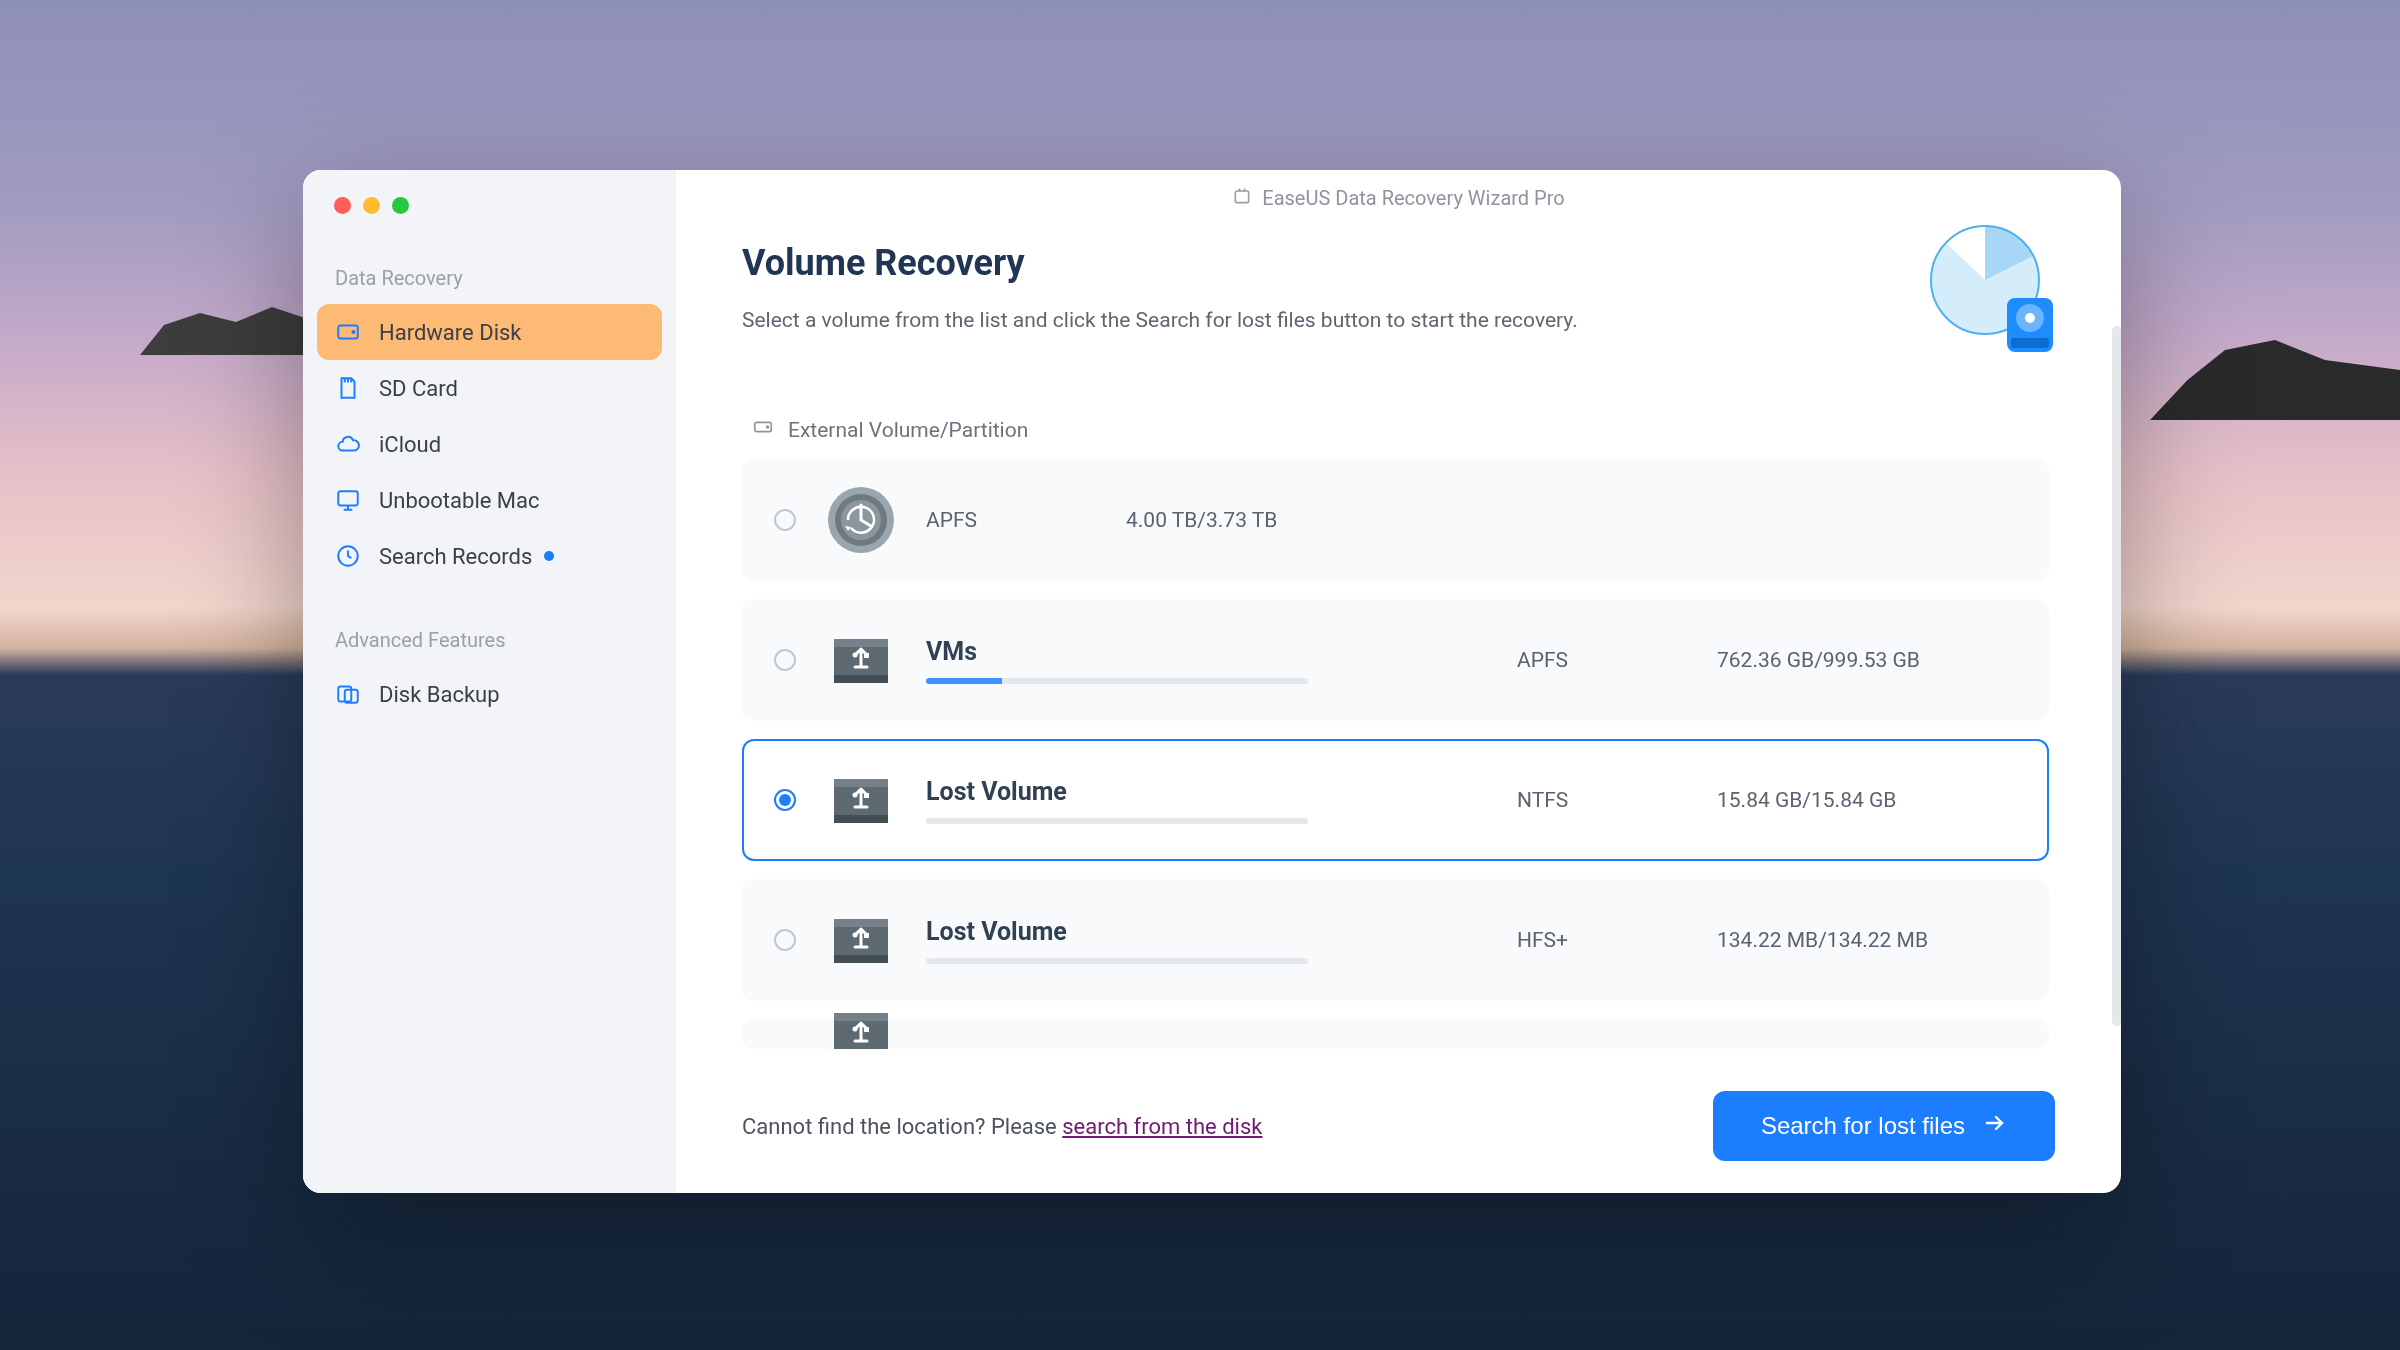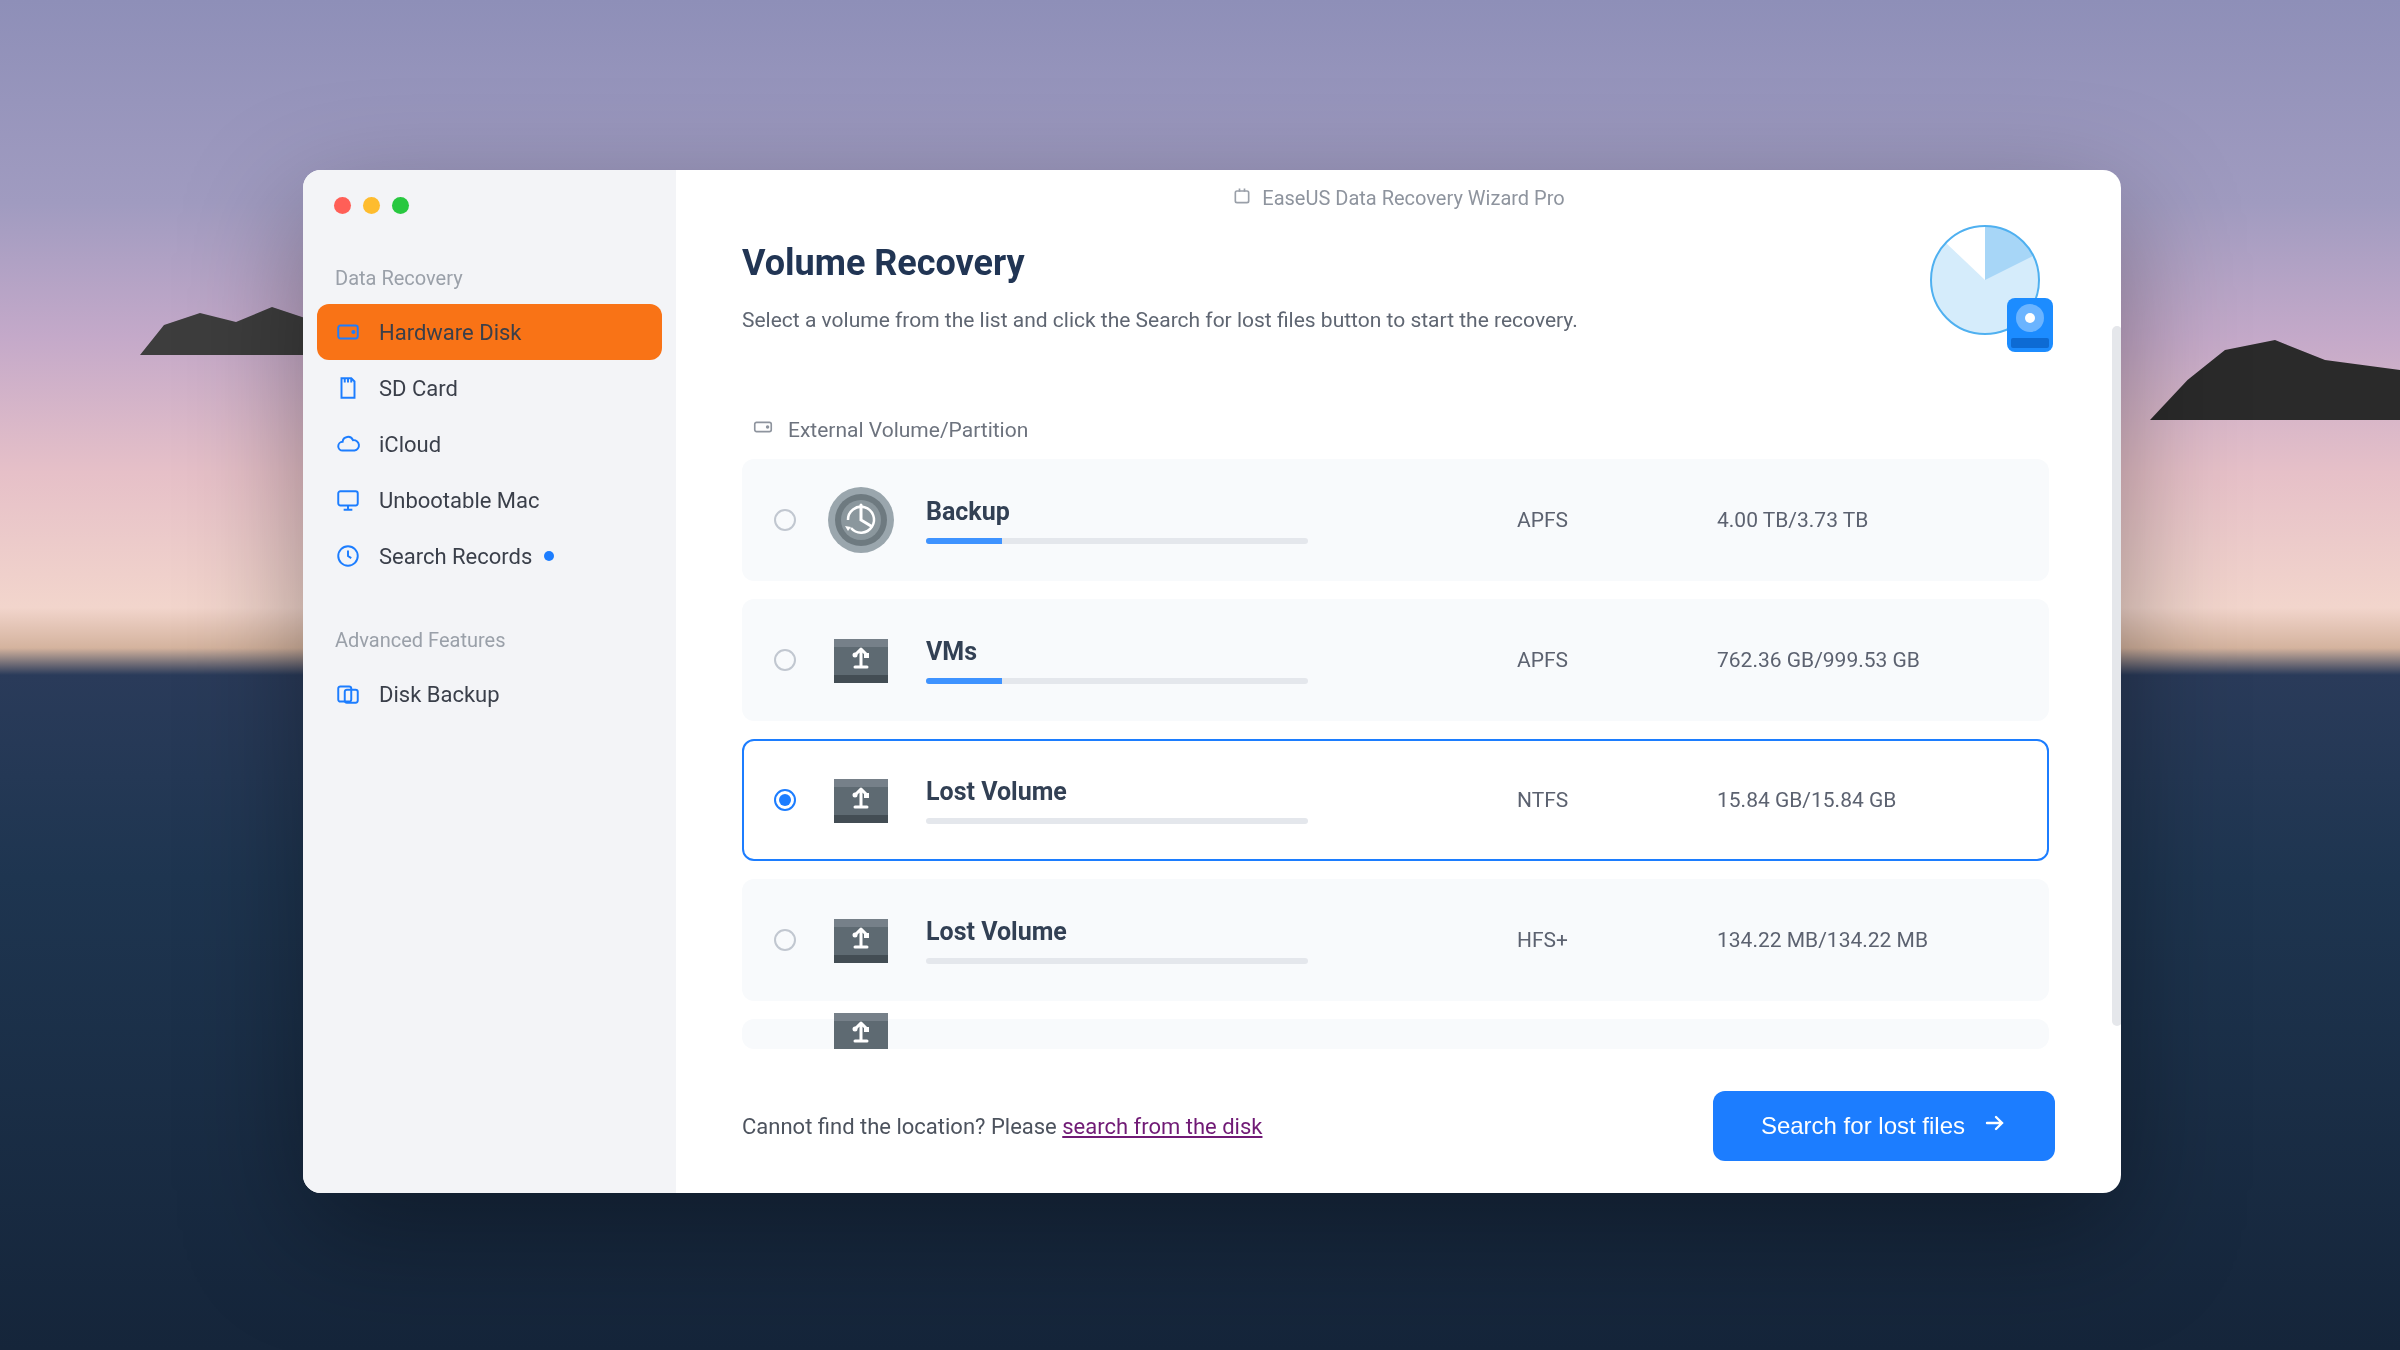--- a/index.html
+++ b/index.html
@@ -31,21 +31,21 @@
 .tl.red { background: #ff5f57; }
 .tl.yellow { background: #febc2e; }
 .tl.green { background: #28c840; }
 .section-header {
   font-size: 20px; color: #9aa0a9; font-weight: 400; padding: 8px 18px 14px 18px;
 }
 .nav-item {
   display: flex; align-items: center; gap: 18px; padding: 15px 18px; border-radius: 12px;
   font-size: 22px; color: #3a3f4a; cursor: pointer; position: relative;
 }
-.nav-item.active { background: #f97316; }
+.nav-item.active { background: #fdba74; }
 .nav-item .icon { width: 26px; height: 26px; display: flex; align-items: center; justify-content: center; }
 .nav-item .dot { width: 10px; height: 10px; border-radius: 50%; background: #1c7dff; margin-left: -6px; }
 .main { flex: 1; display: flex; flex-direction: column; }
 .titlebar {
   height: 56px; display: flex; align-items: center; justify-content: center; gap: 10px;
   color: #8e949e; font-size: 20px;
 }
 .content { flex: 1; padding: 0 66px 0 66px; display: flex; flex-direction: column; position: relative; }
 .heading-row { display: flex; justify-content: space-between; align-items: flex-start; }
 .page-title { font-size: 36px; font-weight: 700; color: #213554; padding-top: 16px; }
@@ -209,26 +209,20 @@
           <div class="volume">
             <div class="radio"></div>
             <div class="vol-icon"><svg viewBox="0 0 70 70">
                 <circle cx="35" cy="35" r="33" fill="#9aa6ad"></circle>
                 <circle cx="35" cy="35" r="26" fill="#6e7a80"></circle>
                 <circle cx="35" cy="35" r="20" fill="#8b979d"></circle>
                 <path d="M35 20v15l10 6" stroke="#fff" stroke-width="3" fill="none" stroke-linecap="round"></path>
                 <path d="M22 35a13 13 0 1 1 3 8" stroke="#fff" stroke-width="2.5" fill="none"></path>
                 <path d="M22 46l-3-5 6 1z" fill="#fff"></path>
               </svg></div>
-            <div class="vol-main">
-              <div class="vol-name">Backup</div>
-              <div class="vol-bar">
-                <div style="width:20%"></div>
-              </div>
-            </div>
             <div class="vol-fs">APFS</div>
             <div class="vol-size">4.00 TB/3.73 TB</div>
           </div>
           <div class="volume">
             <div class="radio"></div>
             <div class="vol-icon"><svg viewBox="0 0 70 70">
                 <rect x="8" y="14" width="54" height="44" rx="4" fill="#5e6a72"></rect>
                 <rect x="8" y="14" width="54" height="8" fill="#768089"></rect>
                 <rect x="8" y="50" width="54" height="8" fill="#434d54"></rect>
                 <path d="M35 24v18M35 24l-6 6M35 24l6 6M29 42h12" stroke="#fff" stroke-width="3" fill="none" stroke-linecap="round"></path>

